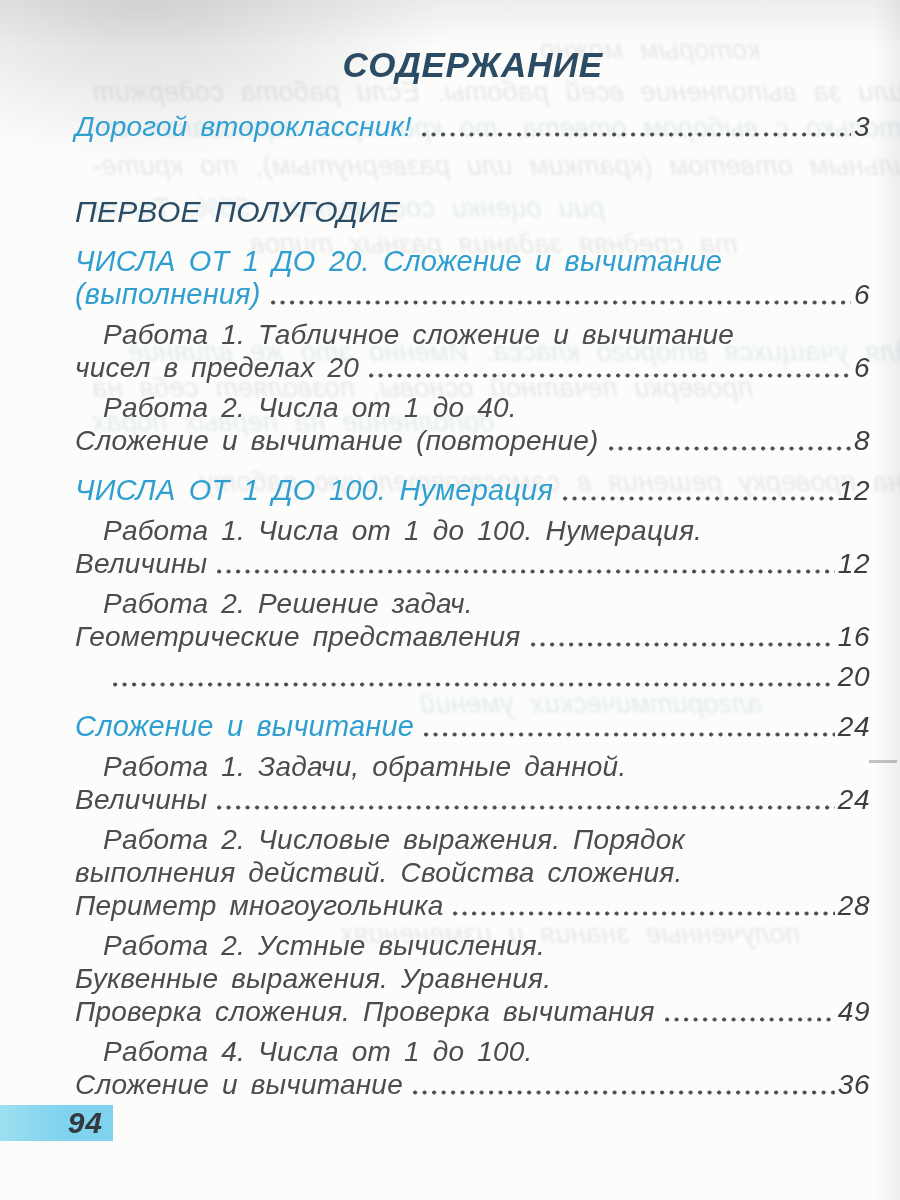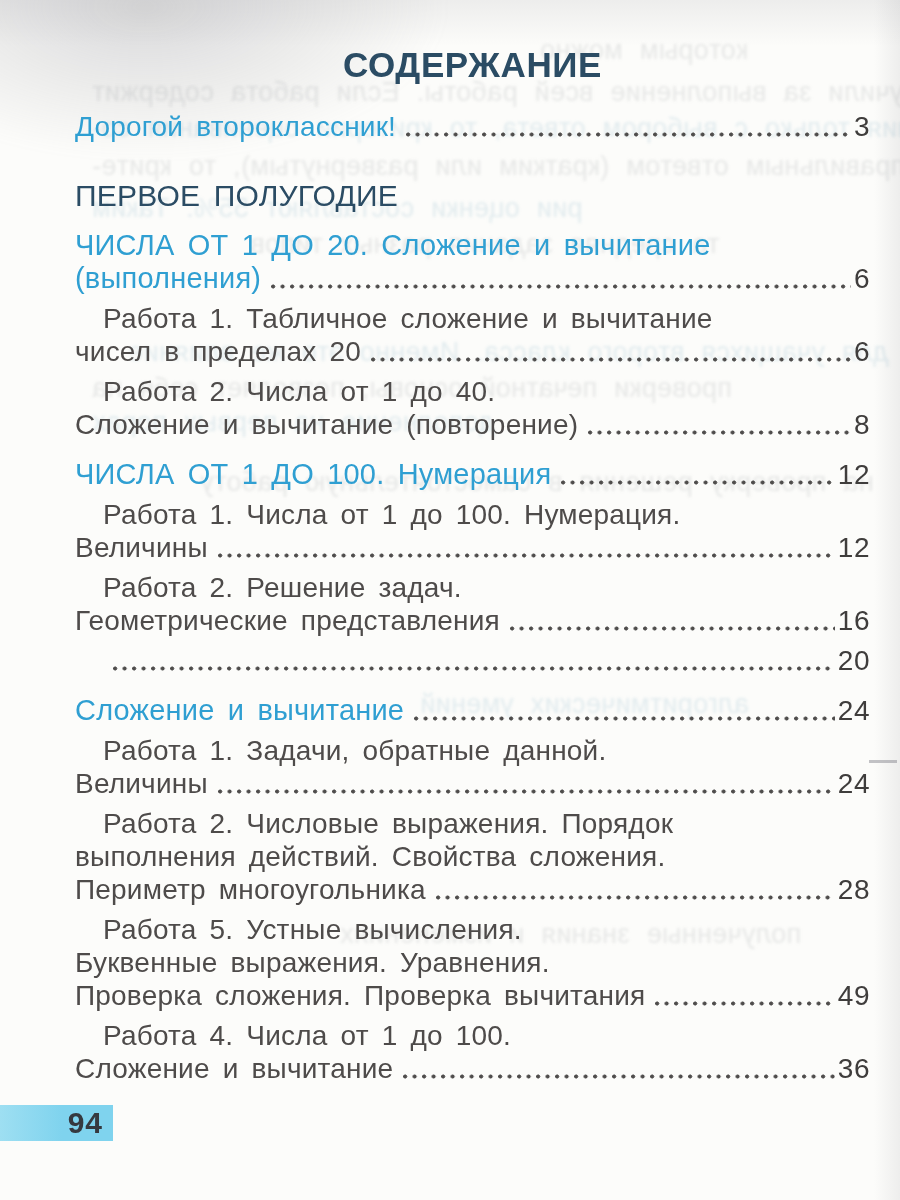--- a/index.html
+++ b/index.html
@@ -13,20 +13,21 @@
   }
   html,body{margin:0;padding:0;}
   body{
     width:900px;height:1200px;overflow:hidden;
     background:#ffffff;
     font-family:"Liberation Sans", sans-serif;
   }
   .page{
     position:relative;width:900px;height:1200px;
     background:#fcfcfa;
+    font-style:italic;
   }
   
   .smudge-top-left{
     position:absolute;left:-90px;top:-70px;width:560px;height:240px;
     background:radial-gradient(ellipse at 42% 32%, rgba(138,138,146,0.30), rgba(138,138,146,0) 66%);
     filter:blur(6px);pointer-events:none;
   }
   .smudge-top-edge{
     position:absolute;left:0;top:0;width:100%;height:46px;
     background:linear-gradient(180deg, rgba(158,158,164,0.16), rgba(158,158,164,0));
@@ -54,21 +55,21 @@
   .ghost.g-gray{color:rgba(118,124,130,0.16);}
   
   .content{position:absolute;left:75px;top:44px;width:795px;}
   .title{
     font-size:35px;font-weight:700;letter-spacing:.6px;
     color:var(--c-title);text-align:center;line-height:42px;
   }
   #toc{margin-top:24px;}
   .entry{color:var(--c-text);font-size:28px;line-height:33px;}
   .entry-link{color:var(--c-accent);margin-top:8px;}
-  .entry-heading{margin-top:36px;color:var(--c-title);font-size:30px;letter-spacing:.6px;}
+  .entry-heading{margin-top:52px;color:var(--c-title);font-size:30px;letter-spacing:.6px;}
   .entry-section{margin-top:17px;color:var(--c-accent);font-size:29px;}
   .entry-work{margin-top:7px;}
   .line{display:flex;align-items:baseline;white-space:nowrap;}
   .line .txt{word-spacing:5px;letter-spacing:.2px;}
   .line.indent{padding-left:28px;}
   .leader{
     flex:1 1 auto;align-self:flex-end;
     height:7px;margin:0 3px 5px 10px;
     background-image:radial-gradient(circle at 2.2px 3.5px, var(--c-dots) 1.8px, rgba(0,0,0,0) 2.3px);
     background-size:9.5px 7px;background-repeat:repeat-x;
@@ -213,21 +214,21 @@
             <span class="txt">выполнения действий. Свойства сложения.</span>
           </div>
           <div class="line">
             <span class="txt">Периметр многоугольника</span>
             <span class="leader"></span>
             <span class="pnum">28</span>
           </div>
         </div>
         <div class="entry entry-work">
           <div class="line indent">
-            <span class="txt">Работа 5. Устные вычисления.</span>
+            <span class="txt">Работа 2. Устные вычисления.</span>
           </div>
           <div class="line">
             <span class="txt">Буквенные выражения. Уравнения.</span>
           </div>
           <div class="line">
             <span class="txt">Проверка сложения. Проверка вычитания</span>
             <span class="leader"></span>
             <span class="pnum">49</span>
           </div>
         </div>

